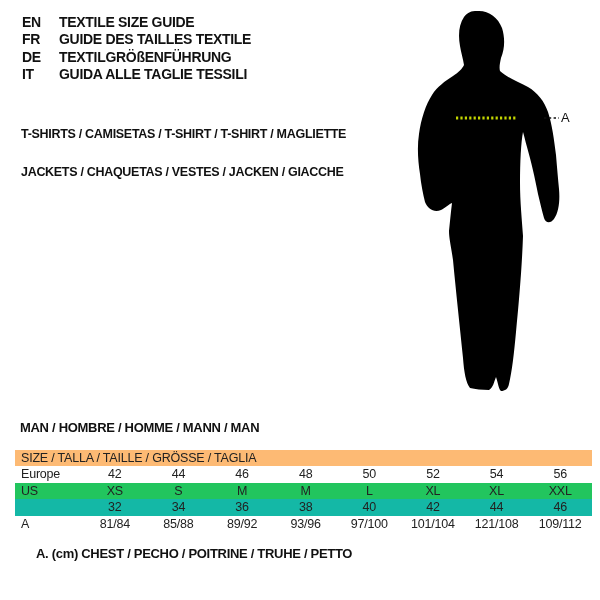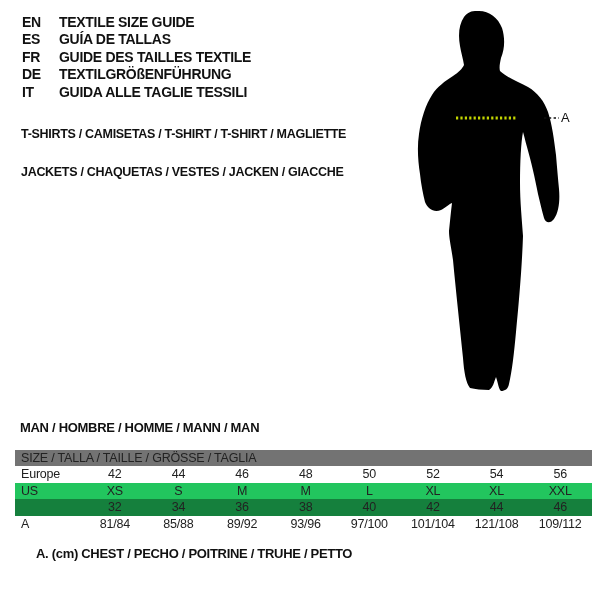--- a/index.html
+++ b/index.html
@@ -36,24 +36,20 @@
 </style>
 </head>
 <body>
 
 <div class="canvas">
 
   <div class="lang-list" id="langList">
       <div class="lang-row">
         <span class="lang-code">EN</span>
         <span>TEXTILE SIZE GUIDE</span>
-      </div>
-      <div class="lang-row">
-        <span class="lang-code">ES</span>
-        <span>GUÍA DE TALLAS</span>
       </div>
       <div class="lang-row">
         <span class="lang-code">FR</span>
         <span>GUIDE DES TAILLES TEXTILE</span>
       </div>
       <div class="lang-row">
         <span class="lang-code">DE</span>
         <span>TEXTILGRÖßENFÜHRUNG</span>
       </div>
       <div class="lang-row">
@@ -105,21 +101,21 @@
          C 468 12, 471 11, 477 11 Z" fill="#000000"></path>
     <line x1="456" y1="118" x2="517" y2="118" stroke-width="3" stroke-dasharray="2.2 2.2" stroke="#c3d600"></line>
     <line x1="544" y1="118" x2="559" y2="118" stroke-width="1.6" stroke-dasharray="2.4 2.4" stroke="#111111"></line>
   </svg>
 
   <div class="measure-label">A</div>
 
   <div class="section-title">MAN / HOMBRE / HOMME / MANN / MAN</div>
 
   <div class="size-table">
-    <div class="t-header" style="background: #737373;">SIZE / TALLA / TAILLE / GRÖSSE / TAGLIA</div>
+    <div class="t-header" style="background: #fdba74;">SIZE / TALLA / TAILLE / GRÖSSE / TAGLIA</div>
     <div id="tableRows">
         <div class="t-row">
           <span class="t-label">Europe</span>
           <span class="t-cell">42</span>
           <span class="t-cell">44</span>
           <span class="t-cell">46</span>
           <span class="t-cell">48</span>
           <span class="t-cell">50</span>
           <span class="t-cell">52</span>
           <span class="t-cell">54</span>
@@ -129,21 +125,21 @@
           <span class="t-label">US</span>
           <span class="t-cell">XS</span>
           <span class="t-cell">S</span>
           <span class="t-cell">M</span>
           <span class="t-cell">M</span>
           <span class="t-cell">L</span>
           <span class="t-cell">XL</span>
           <span class="t-cell">XL</span>
           <span class="t-cell">XXL</span>
         </div>
-        <div class="t-row" style="background: #15803d;">
+        <div class="t-row" style="background: #14b8a6;">
           <span class="t-label"></span>
           <span class="t-cell">32</span>
           <span class="t-cell">34</span>
           <span class="t-cell">36</span>
           <span class="t-cell">38</span>
           <span class="t-cell">40</span>
           <span class="t-cell">42</span>
           <span class="t-cell">44</span>
           <span class="t-cell">46</span>
         </div>

